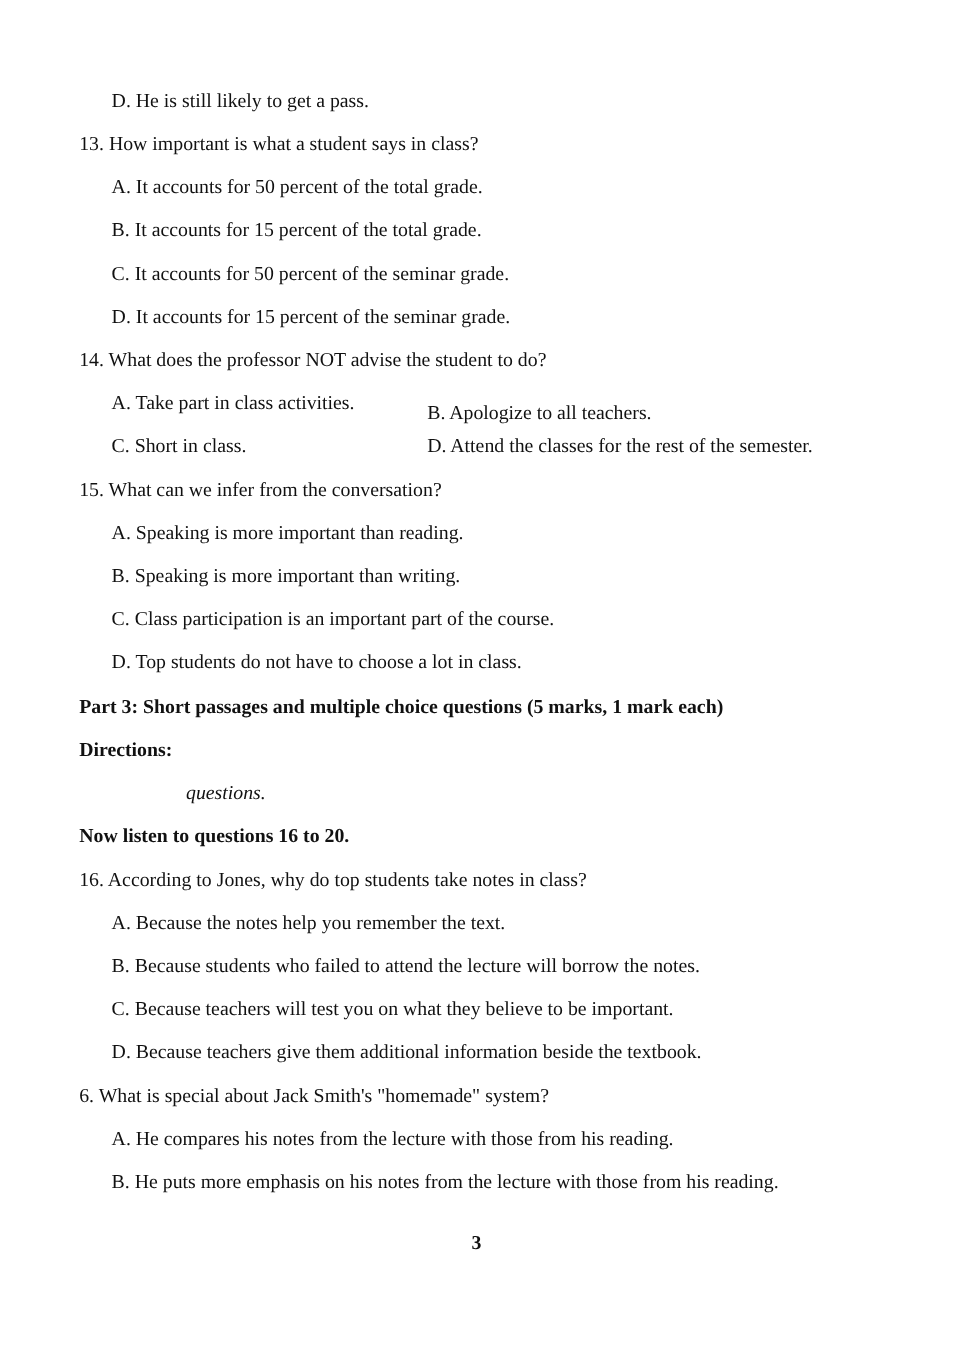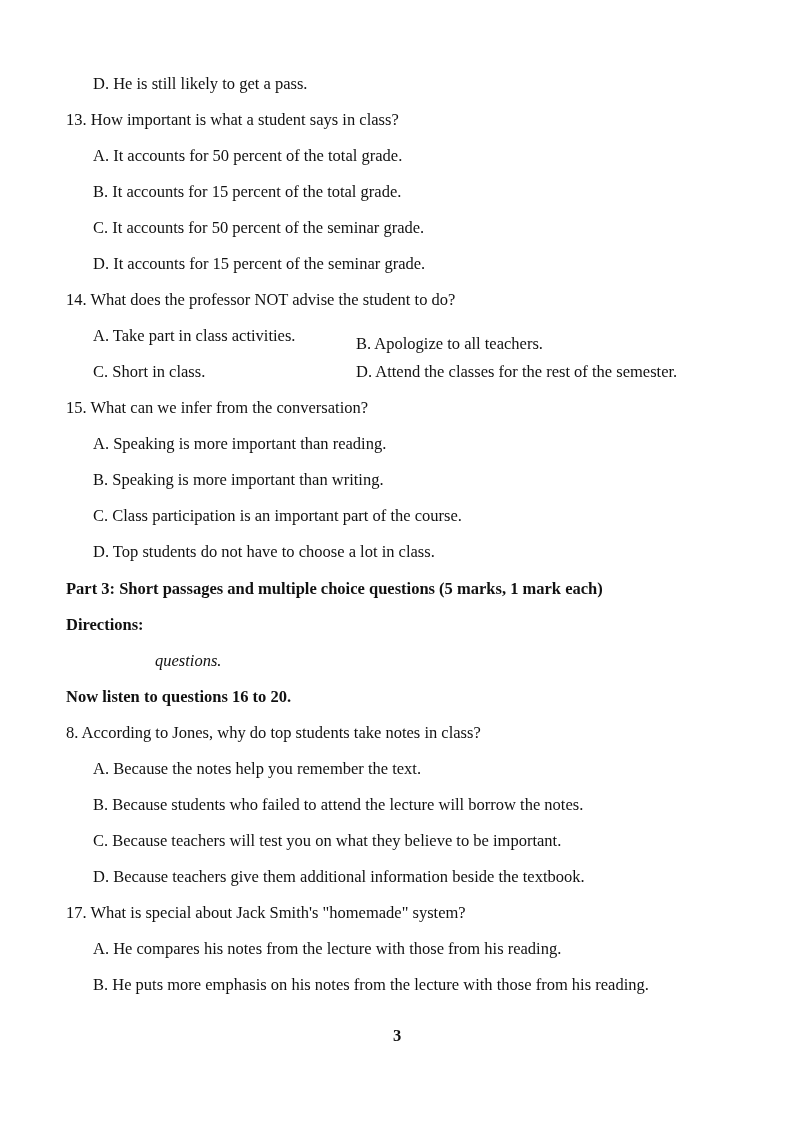--- a/index.html
+++ b/index.html
@@ -39,24 +39,24 @@
   <div class="line opt" style="top:506px">C. Class participation is an important part of the course.</div>
   <div class="line opt" style="top:542px">D. Top students do not have to choose a lot in class.</div>
 
   <div class="line q bold" style="top:579px">Part 3: Short passages and multiple choice questions (5 marks, 1 mark each)</div>
   <div class="line dir" style="top:615px">
     <span class="bold">Directions:</span>
   </div>
   <div class="line cont" style="top:651px">questions.</div>
   <div class="line q bold" style="top:687px">Now listen to questions 16 to 20.</div>
 
-  <div class="line q" style="top:723px">8. According to Jones, why do top students take notes in class?</div>
+  <div class="line q" style="top:723px">16. According to Jones, why do top students take notes in class?</div>
   <div class="line opt" style="top:759px">A. Because the notes help you remember the text.</div>
   <div class="line opt" style="top:795px">B. Because students who failed to attend the lecture will borrow the notes.</div>
   <div class="line opt" style="top:831px">C. Because teachers will test you on what they believe to be important.</div>
   <div class="line opt" style="top:867px">D. Because teachers give them additional information beside the textbook.</div>
 
-  <div class="line q" style="top:903px">17. What is special about Jack Smith's "homemade" system?</div>
+  <div class="line q" style="top:903px">6. What is special about Jack Smith's "homemade" system?</div>
   <div class="line opt" style="top:939px">A. He compares his notes from the lecture with those from his reading.</div>
   <div class="line opt" style="top:975px">B. He puts more emphasis on his notes from the lecture with those from his reading.</div>
 
   <div class="line pagenum" style="top:1026px">3</div>
 </div>
 
 </body></html>

